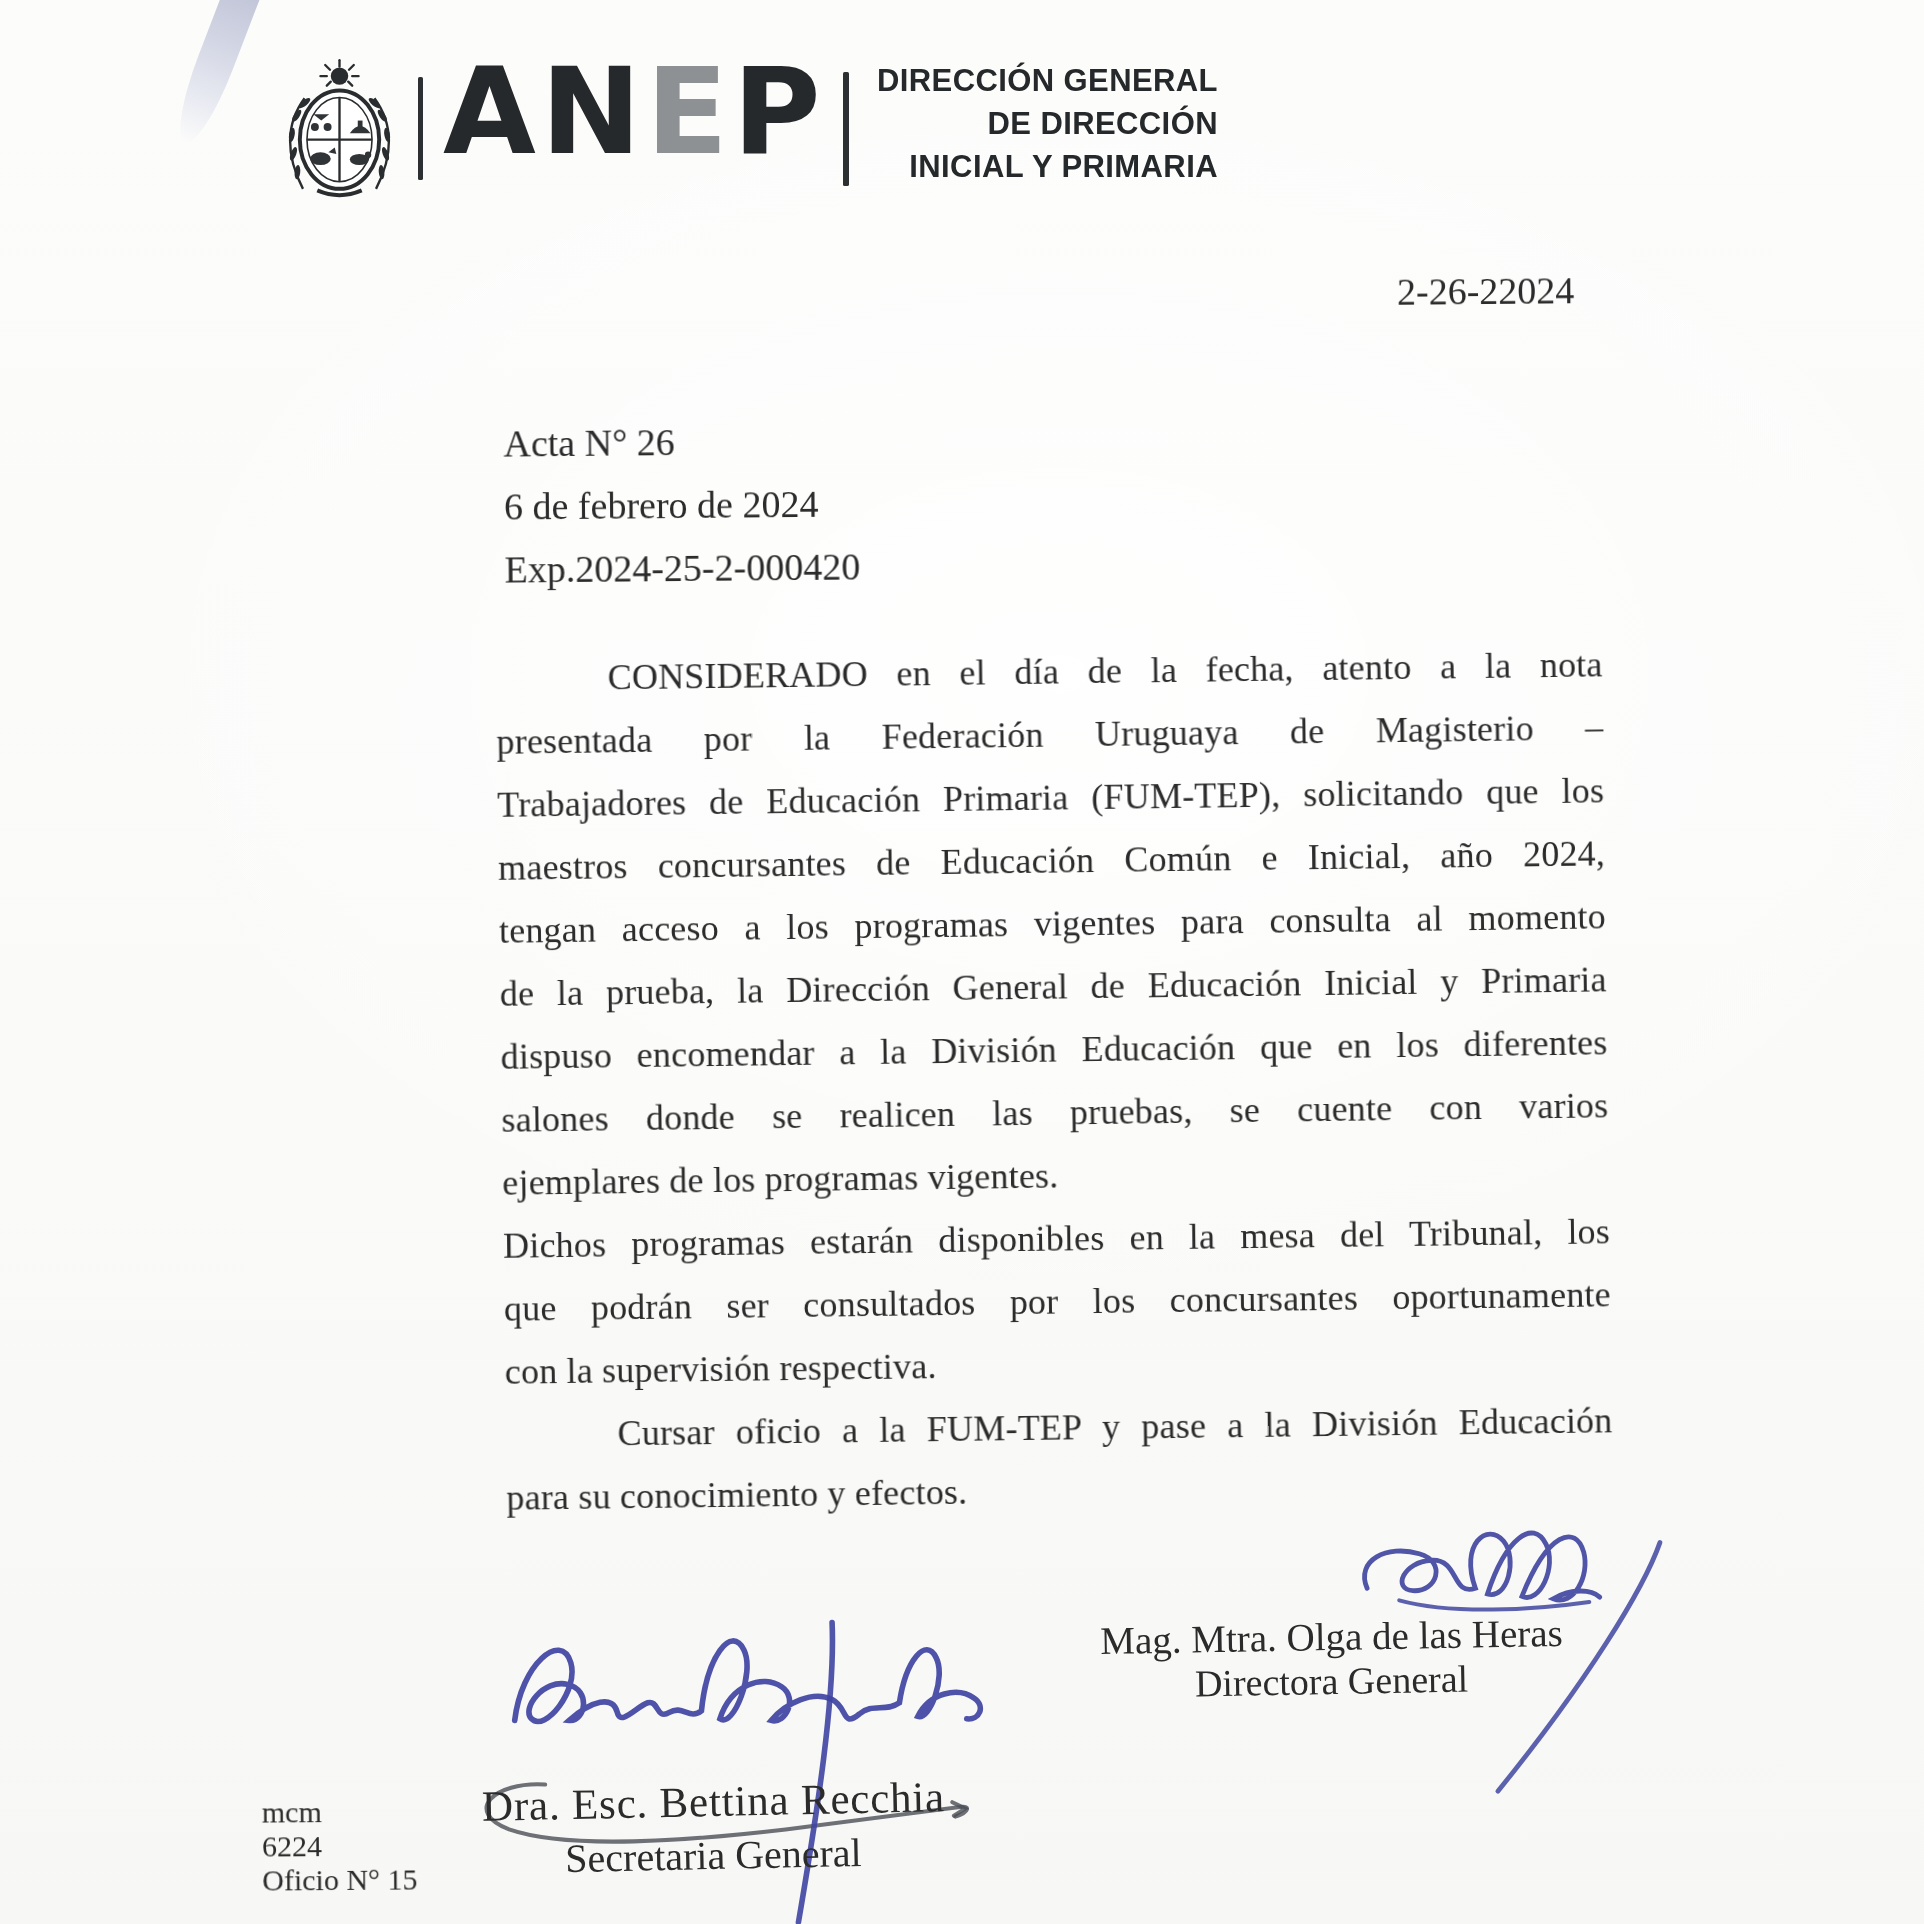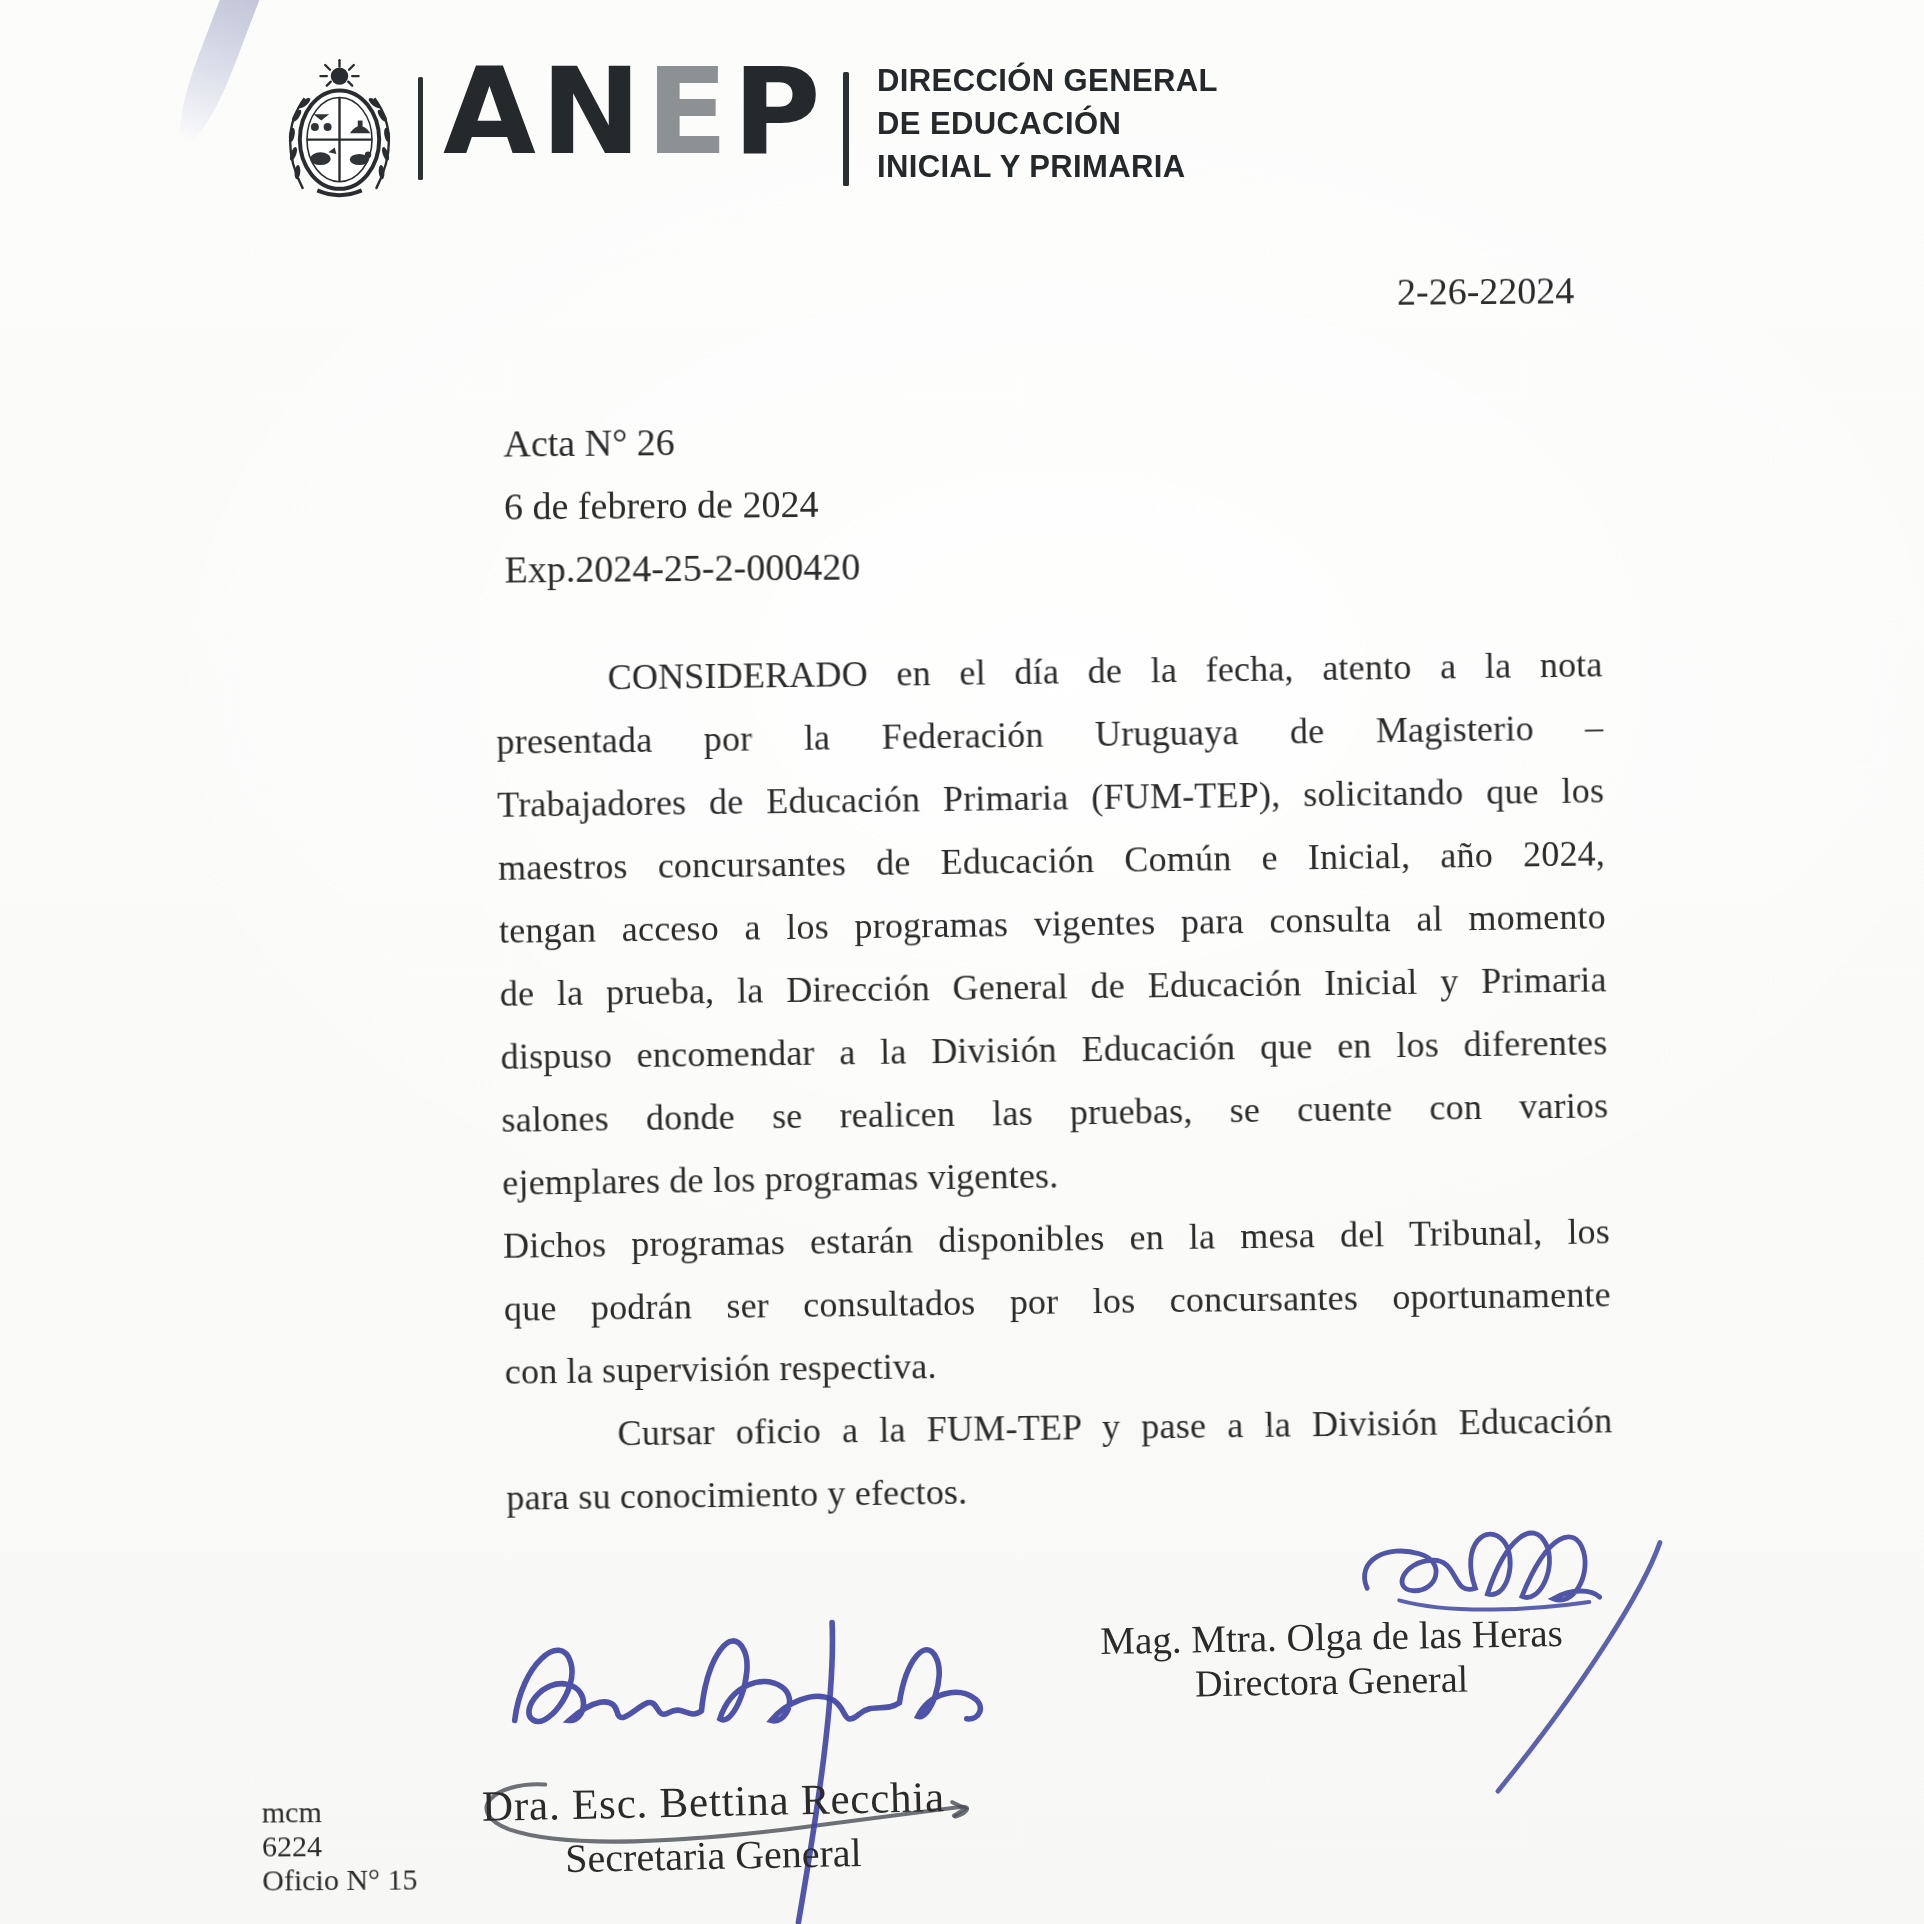--- a/index.html
+++ b/index.html
@@ -25,21 +25,21 @@
   .div2{left:843px;top:72px;width:5.6px;height:114px;}
   .logo{
     position:absolute;left:443px;top:48px;height:127px;display:flex;align-items:center;
     font-family:"DejaVu Sans", sans-serif;font-weight:bold;font-size:120px;letter-spacing:4.8px;
   }
   .logo .lt{color:#26292b;}
   .logo .lt.gray{color:#8e9194;}
   .org{
     position:absolute;left:877px;top:59px;
     font-family:"Liberation Sans", sans-serif;font-weight:bold;
-    font-size:31px;line-height:43px;letter-spacing:0.4px;color:#26292b;
+    font-size:31px;line-height:43px;letter-spacing:0.4px;color:#26292b;text-align:right;
   }
   
   .date-code{position:absolute;left:1397px;top:269px;font-size:38px;transform:rotate(-0.5deg);}
   .refblock{position:absolute;left:504px;top:411px;font-size:38px;line-height:63px;transform:rotate(-0.5deg);}
   
   .body-block{position:absolute;left:501px;top:642px;width:1107px;transform:rotate(-0.75deg);transform-origin:40% 50%;}
   .bline{height:63px;line-height:63px;font-size:36px;letter-spacing:0.2px;white-space:nowrap;}
   .bline.j{white-space:normal;text-align:justify;text-align-last:justify;}
   .bline.ind{padding-left:112px;}
   
@@ -117,21 +117,21 @@
       <span class="lt">A</span>
       <span class="lt">N</span>
       <span class="lt gray">E</span>
       <span class="lt">P</span>
     </div>
 
     <div class="divider div2"></div>
 
     <div class="org">
       <div>DIRECCIÓN GENERAL</div>
-      <div>DE EDUCACIÓN</div>
+      <div>DE DIRECCIÓN</div>
       <div>INICIAL Y PRIMARIA</div>
     </div>
 
     <div class="date-code">2-26-22024</div>
 
     <div class="refblock">
       <div>Acta N° 26</div>
       <div>6 de febrero de 2024</div>
       <div>Exp.2024-25-2-000420</div>
     </div>

